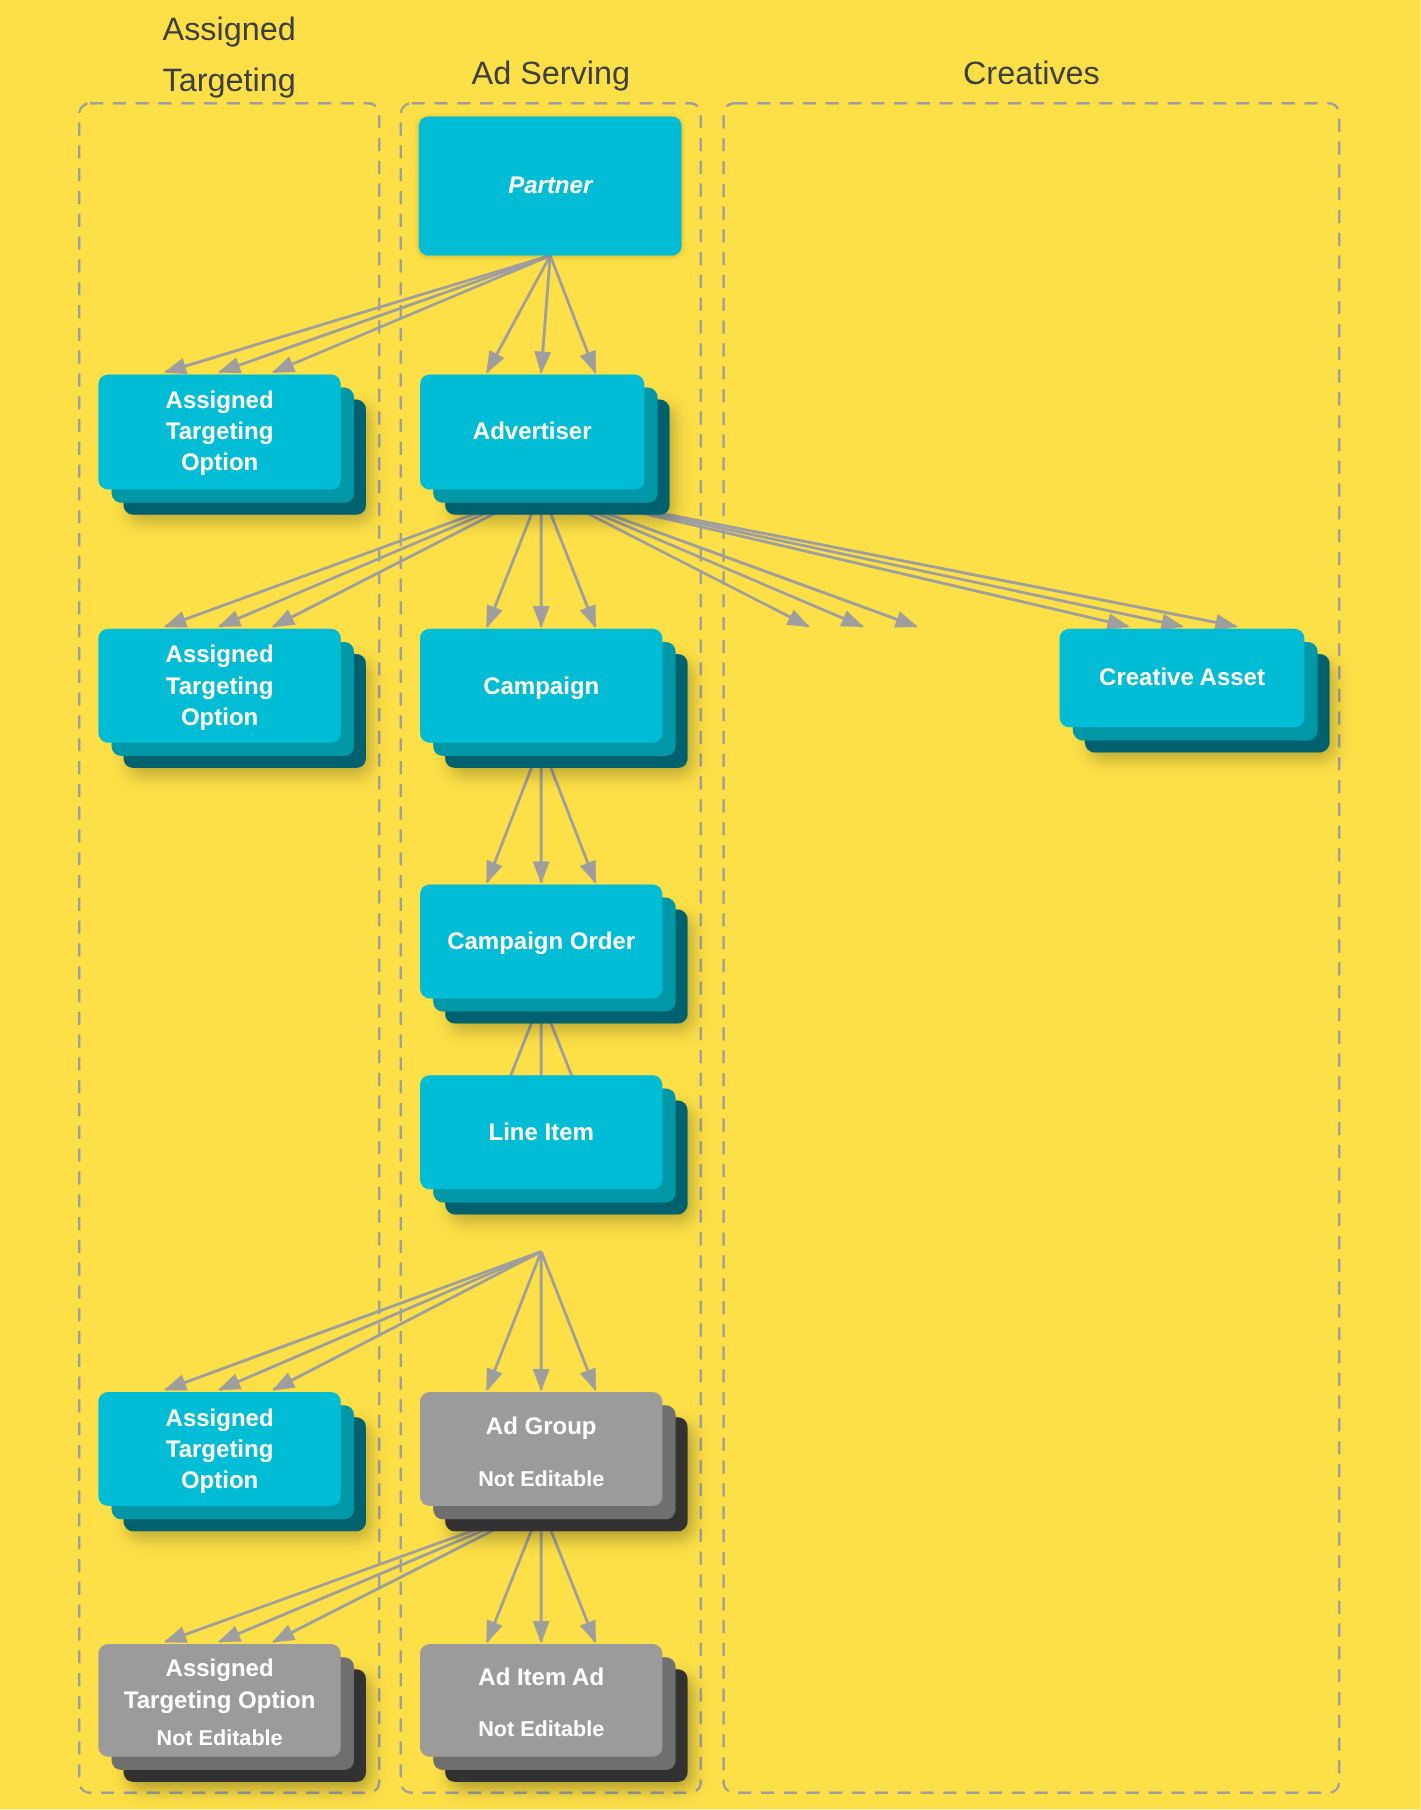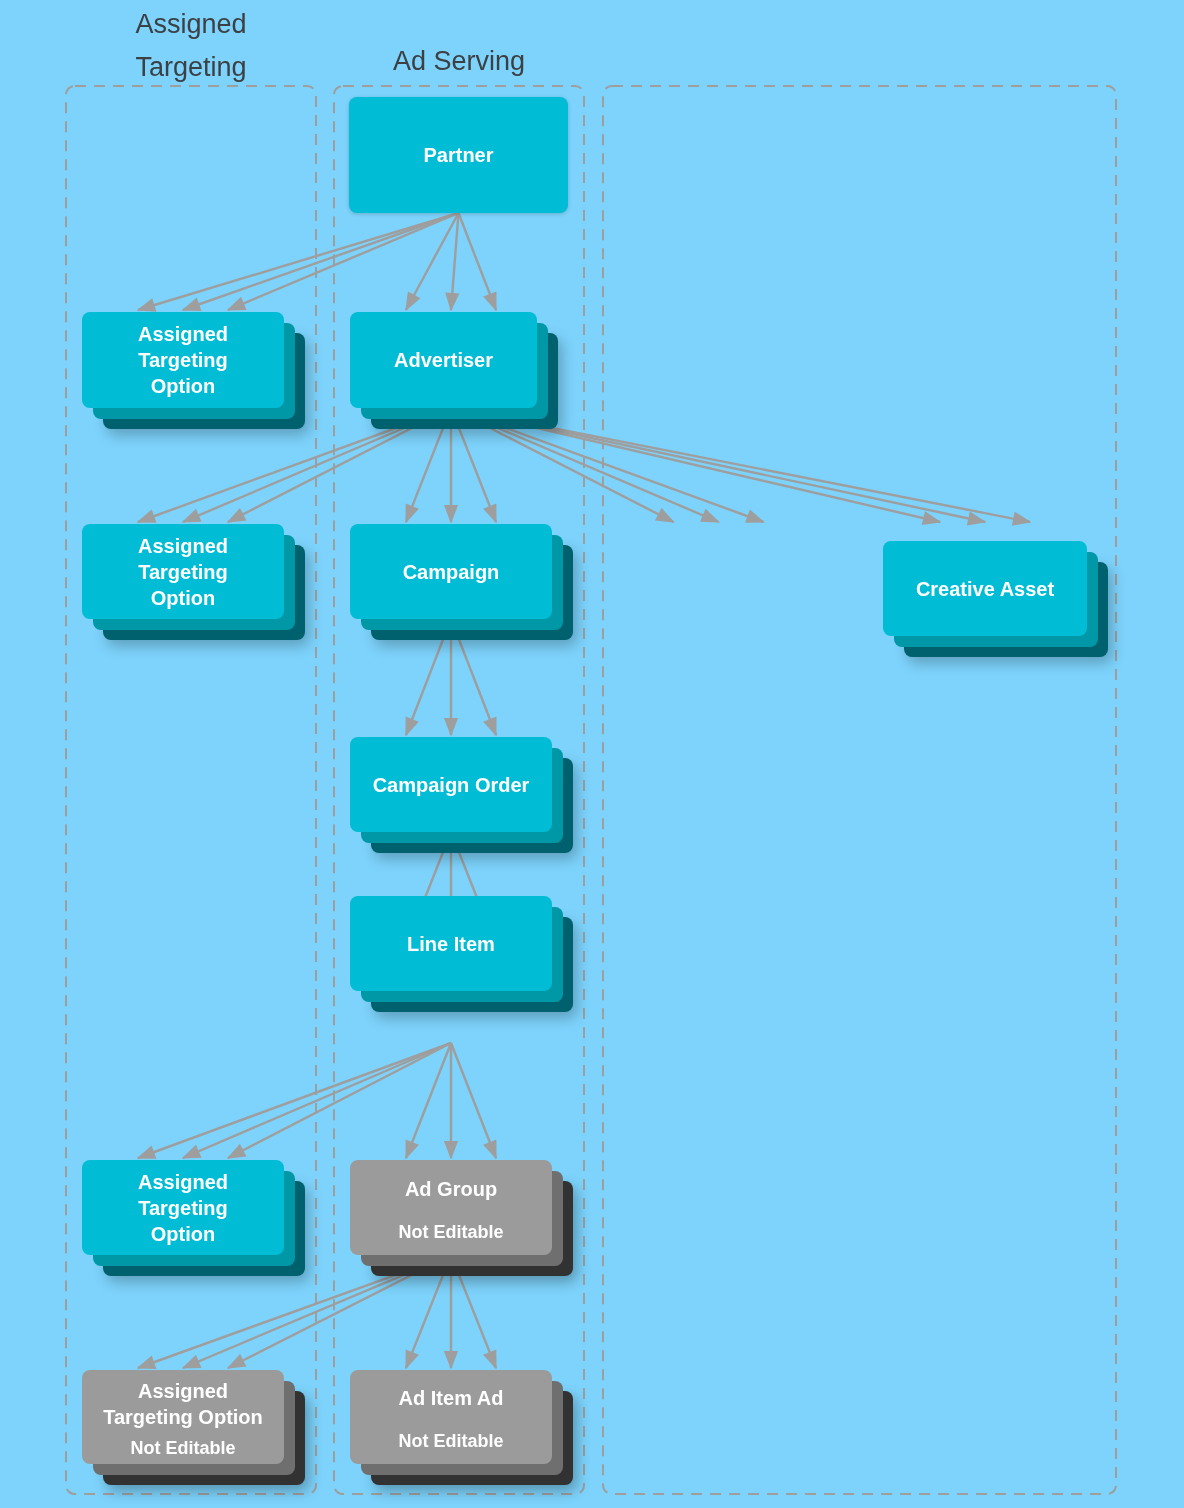--- a/index.html
+++ b/index.html
@@ -15,21 +15,21 @@
     --arrow: #9E9E9E;
     --col-border: #9E9E9E;
     --title-text: #3C4043;
     --node-text: #FFFFFF;
   }
 
   #stage {
     position: relative;
     width: 1184px;
     height: 1508px;
-    background: #7dd3fc;
+    background: #fde047;
     overflow: hidden;
   }
 
   #diagram-svg {
     position: absolute;
     left: 0; top: 0;
     width: 1184px; height: 1508px;
   }
 
   .col-rect {
@@ -78,20 +78,21 @@
 
   .teal.stacked {
     background: var(--teal);
     box-shadow: 11px 11px 0 var(--teal-mid),
                 21px 21px 0 var(--teal-back),
                 25px 27px 14px rgba(0,0,0,0.25);
   }
   .teal.single {
     background: var(--teal);
     box-shadow: 0 1px 4px rgba(0,0,0,0.18);
+    font-style: italic;
   }
   .gray.stacked {
     background: var(--gray);
     box-shadow: 11px 11px 0 var(--gray-mid),
                 21px 21px 0 var(--gray-back),
                 25px 27px 14px rgba(0,0,0,0.3);
   }
 
   .two-part { gap: 22px; }
   .two-part.tight { gap: 10px; }
@@ -146,20 +147,21 @@
         <line x1="451" y1="1255" x2="228" y2="1368" marker-end="url(#ah)"></line>
         <line x1="451" y1="1255" x2="406" y2="1368" marker-end="url(#ah)"></line>
         <line x1="451" y1="1255" x2="451" y2="1368" marker-end="url(#ah)"></line>
         <line x1="451" y1="1255" x2="496" y2="1368" marker-end="url(#ah)"></line>
       </g>
   </svg>
 
   <div class="col-title" style="left:65px; top:3px; width:252px">Assigned
 Targeting</div>
   <div class="col-title" style="left:333px; top:40px; width:252px">Ad Serving</div>
+  <div class="col-title" style="left:602px; top:40px; width:515px">Creatives</div>
 
   <div class="box teal single" style="left:349px; top:97px; width:219px; height:116px">
     <div class="label">Partner</div>
   </div>
 
   <div class="box teal stacked" style="left:350px; top:312px; width:187px; height:96px">
     <div class="label">Advertiser</div>
   </div>
 
   <div class="box teal stacked" style="left:350px; top:524px; width:202px; height:95px">
@@ -202,17 +204,17 @@
 Option</div>
   </div>
 
   <div class="box gray stacked two-part tight" style="left:82px; top:1370px; width:202px; height:94px">
     <div class="label">Assigned
 Targeting Option</div>
     <div class="sub">Not Editable</div>
   </div>
 
 
-  <div class="box teal stacked" style="left:883px; top:541px; width:204px; height:95px">
+  <div class="box teal stacked" style="left:883px; top:524px; width:204px; height:82px">
     <div class="label">Creative Asset</div>
   </div>
 
 </div>
 
 </body></html>

